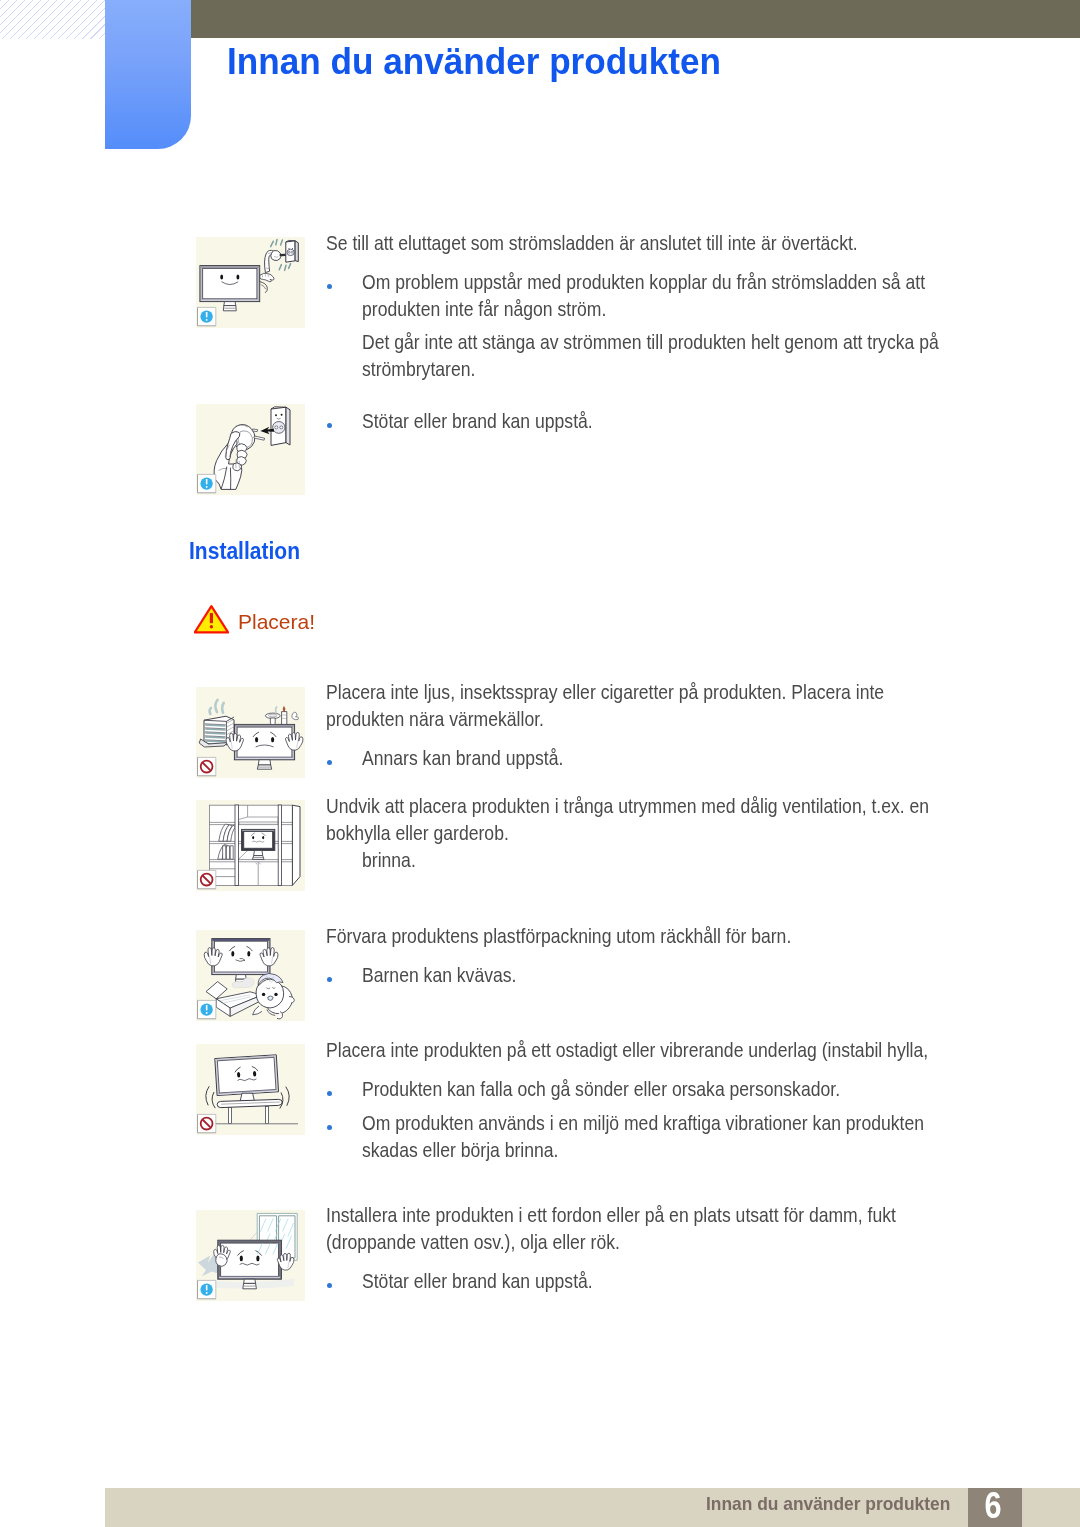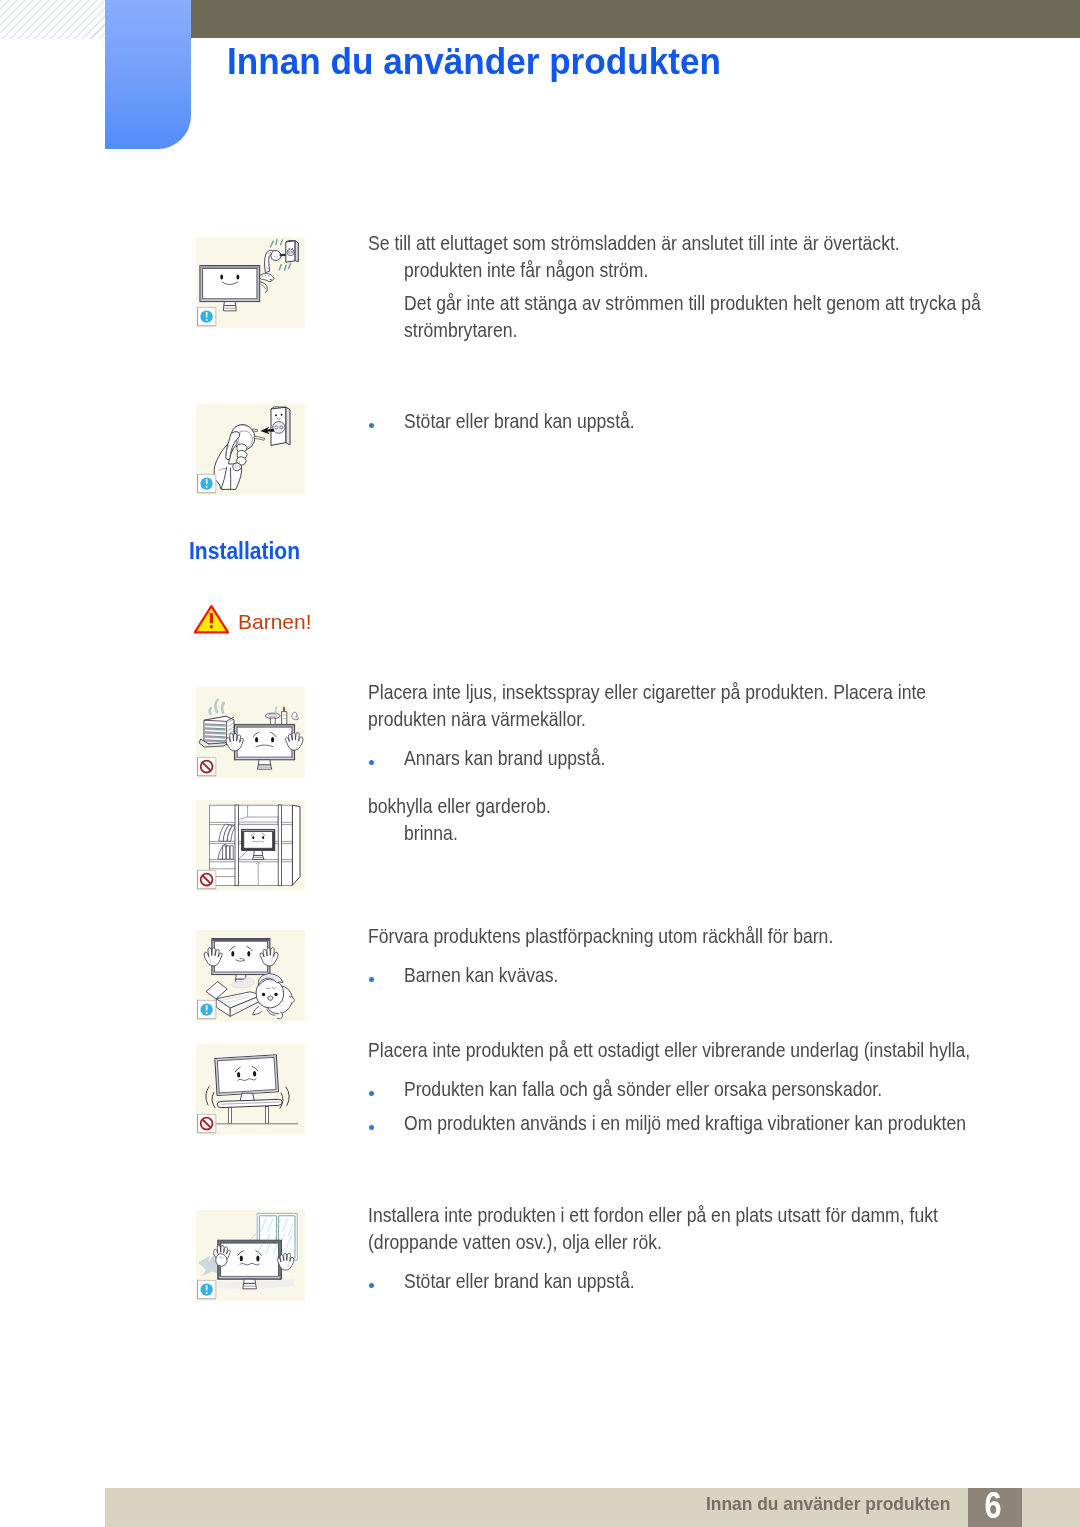--- a/index.html
+++ b/index.html
@@ -21,21 +21,21 @@
   
   .sec-title{position:absolute;left:189.2px;font-size:23.5px;font-weight:bold;color:#1157ee;transform:scaleX(0.895);transform-origin:0 50%;white-space:nowrap;}
   .warnrow{position:absolute;left:194px;}
   .warnrow .wtxt{position:absolute;left:44px;top:5px;font-size:21px;color:#bf400f;white-space:nowrap;}
 
   .ill{position:absolute;left:196px;width:109px;height:91px;background:#f9f7e8;overflow:hidden;}
   .ill svg{display:block;width:109px;height:91px;}
 
   .blk{position:absolute;left:0;width:1080px;}
   .txtcol{position:absolute;left:325.8px;top:-7.4px;width:700px;font-size:19.8px;color:#4a4a4a;}
-  .ln{height:27px;line-height:27px;white-space:nowrap;position:relative;margin-left:42px;}
+  .ln{height:27px;line-height:27px;white-space:nowrap;position:relative;}
   .ln .sc{display:inline-block;transform:scaleX(0.889);transform-origin:0 50%;}
   .ln.ind .sc{margin-left:36px;}
   .gap-p{margin-top:12.5px;}
   .gap-b{margin-top:7px;}
   .gap-c{margin-top:6px;}
   .bul{position:absolute;left:1.5px;top:15px;width:5px;height:5px;border-radius:50%;background:#2f78d4;}
 
   
   .footbar{position:absolute;left:105px;top:1488px;width:975px;height:39px;background:#d9d4c1;}
   .foottext{position:absolute;left:706px;top:1493px;font-size:18.4px;font-weight:bold;color:#7b6d66;transform:scaleX(0.945);transform-origin:0 50%;white-space:nowrap;}
@@ -52,21 +52,21 @@
   <div class="chapter-title">Innan du använder produkten</div>
 
   <div class="sec-title" style="top:538px">Installation</div>
 
   <div class="warnrow" style="top:604.6px">
     <svg width="35" height="29" viewBox="0 0 35 29">
       <polygon points="17.4,1.2 34.1,27.4 0.7,27.4" fill="#ffec00" stroke="#fa1400" stroke-width="2.2" stroke-linejoin="round"></polygon>
       <rect x="15.8" y="8.0" width="3.2" height="10.2" rx="0.6" fill="#e01b00"></rect>
       <circle cx="17.4" cy="21.8" r="1.7" fill="#e01b00"></circle>
     </svg>
-    <div class="wtxt">Barnen!</div>
+    <div class="wtxt">Placera!</div>
   </div>
 
   <div id="blocks">
       <div class="blk" style="top: 237px;">
         <div class="ill">
           <svg viewBox="0 0 109 91">
             <g>
               <rect x="3.9" y="28.6" width="59.8" height="36" fill="#bcbcc5" stroke="#3a3a46" stroke-width="0.95"></rect>
               <rect x="4.4" y="29.1" width="58.8" height="1.9" fill="#9a9aa4"></rect>
               <rect x="6.699999999999999" y="31.400000000000002" width="54.199999999999996" height="30.4" fill="#fff" stroke="#3a3a46" stroke-width="0.76"></rect>
@@ -109,20 +109,21 @@
               <path d="M1.5 70.4 l18.3 0 l0 18.4" fill="none" stroke="#b5b5b5" stroke-width="0.8"></path>
               <path d="M19.8 88.8 l-18.3 0 l0 -18.4" fill="none" stroke="#8d8d8d" stroke-width="0.8"></path>
               <circle cx="10.6" cy="79.6" r="6.2" fill="#33b0ea"></circle>
               <rect x="9.85" y="75.1" width="1.6" height="5.4" rx="0.4" fill="#fff"></rect>
               <rect x="9.85" y="81.9" width="1.6" height="1.9" rx="0.4" fill="#fff"></rect>
             </g>
           </svg>
         </div>
         <div class="txtcol" style="top: -7.4px;">
           <div class="ln"><span class="sc">Se till att eluttaget som strömsladden är anslutet till inte är övertäckt.</span></div>
+          <div class="ln ind gap-p"><span class="bul"></span><span class="sc">Om problem uppstår med produkten kopplar du från strömsladden så att</span></div>
           <div class="ln ind"><span class="sc">produkten inte får någon ström.</span></div>
           <div class="ln ind gap-c"><span class="sc">Det går inte att stänga av strömmen till produkten helt genom att trycka på</span></div>
           <div class="ln ind"><span class="sc">strömbrytaren.</span></div>
         </div>
       </div>
       <div class="blk" style="top: 404px;">
         <div class="ill">
           <svg viewBox="0 0 109 91">
             <g>
               <path d="M75.0 5.0 l15.0 -1.8 l0 35.4 l-15.0 2.8 z" fill="#fff" stroke="#3a3a46" stroke-width="1.0" stroke-linejoin="round"></path>
@@ -277,20 +278,21 @@
             <g>
               <path d="M1.5 70.4 l18.3 0 l0 18.4 l-18.3 0 z" fill="#fff"></path>
               <path d="M1.5 70.4 l18.3 0 l0 18.4" fill="none" stroke="#b5b5b5" stroke-width="0.8"></path>
               <path d="M19.8 88.8 l-18.3 0 l0 -18.4" fill="none" stroke="#8d8d8d" stroke-width="0.8"></path>
               <circle cx="10.6" cy="79.6" r="5.9" fill="none" stroke="#a4202a" stroke-width="1.8"></circle>
               <line x1="6.5" y1="75.5" x2="14.7" y2="83.7" stroke="#a4202a" stroke-width="1.8"></line>
             </g>
           </svg>
         </div>
         <div class="txtcol" style="top: -7.4px;">
+          <div class="ln"><span class="sc">Undvik att placera produkten i trånga utrymmen med dålig ventilation, t.ex. en</span></div>
           <div class="ln"><span class="sc">bokhylla eller garderob.</span></div>
           <div class="ln ind"><span class="sc">brinna.</span></div>
         </div>
       </div>
       <div class="blk" style="top: 930px;">
         <div class="ill">
           <svg viewBox="0 0 109 91">
             <g>
               <rect x="15.8" y="8.6" width="58.2" height="36" fill="#b2b2bb" stroke="#3a3a46" stroke-width="0.95"></rect>
               <rect x="16.3" y="9.1" width="57.2" height="1.7000000000000002" fill="#4a4a6e"></rect>
@@ -382,20 +384,21 @@
               <path d="M19.8 88.8 l-18.3 0 l0 -18.4" fill="none" stroke="#8d8d8d" stroke-width="0.8"></path>
               <circle cx="10.6" cy="79.6" r="5.9" fill="none" stroke="#a4202a" stroke-width="1.8"></circle>
               <line x1="6.5" y1="75.5" x2="14.7" y2="83.7" stroke="#a4202a" stroke-width="1.8"></line>
             </g>
           </svg>
         </div>
         <div class="txtcol" style="top: -7.4px;">
           <div class="ln"><span class="sc">Placera inte produkten på ett ostadigt eller vibrerande underlag (instabil hylla,</span></div>
           <div class="ln ind gap-p"><span class="bul"></span><span class="sc">Produkten kan falla och gå sönder eller orsaka personskador.</span></div>
           <div class="ln ind gap-b"><span class="bul"></span><span class="sc">Om produkten används i en miljö med kraftiga vibrationer kan produkten</span></div>
+          <div class="ln ind"><span class="sc">skadas eller börja brinna.</span></div>
         </div>
       </div>
       <div class="blk" style="top: 1210px;">
         <div class="ill">
           <svg viewBox="0 0 109 91">
             <g>
               <path d="M61.2 3.4 l40.0 0 l0 46.8 l-40.0 0 z" fill="#fff" stroke="#9cb6b6" stroke-width="1.0"></path>
               <path d="M63.4 5.8 l17.2 0 l0 42.2 l-17.2 0 z" fill="#fff" stroke="#6e8c8c" stroke-width="0.85"></path>
               <path d="M82.6 5.8 l16.4 0 l0 42.2 l-16.4 0 z" fill="#fff" stroke="#6e8c8c" stroke-width="0.85"></path>
               <g stroke="#8ed2e6" stroke-width="0.6" fill="none">

